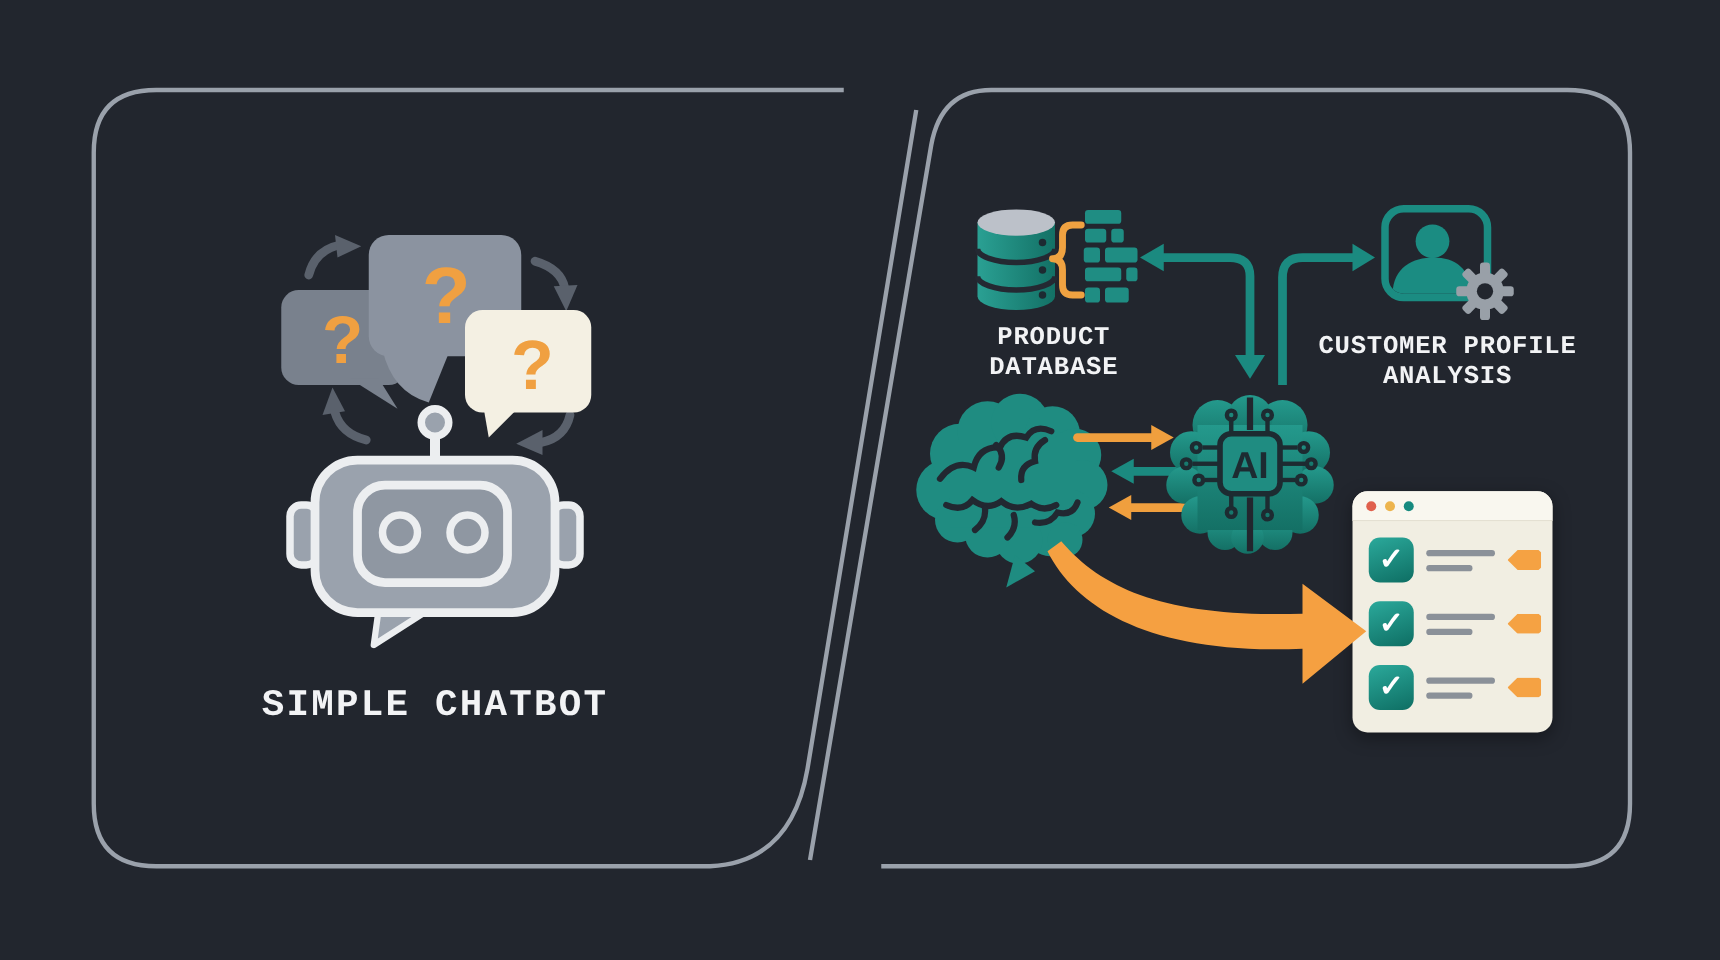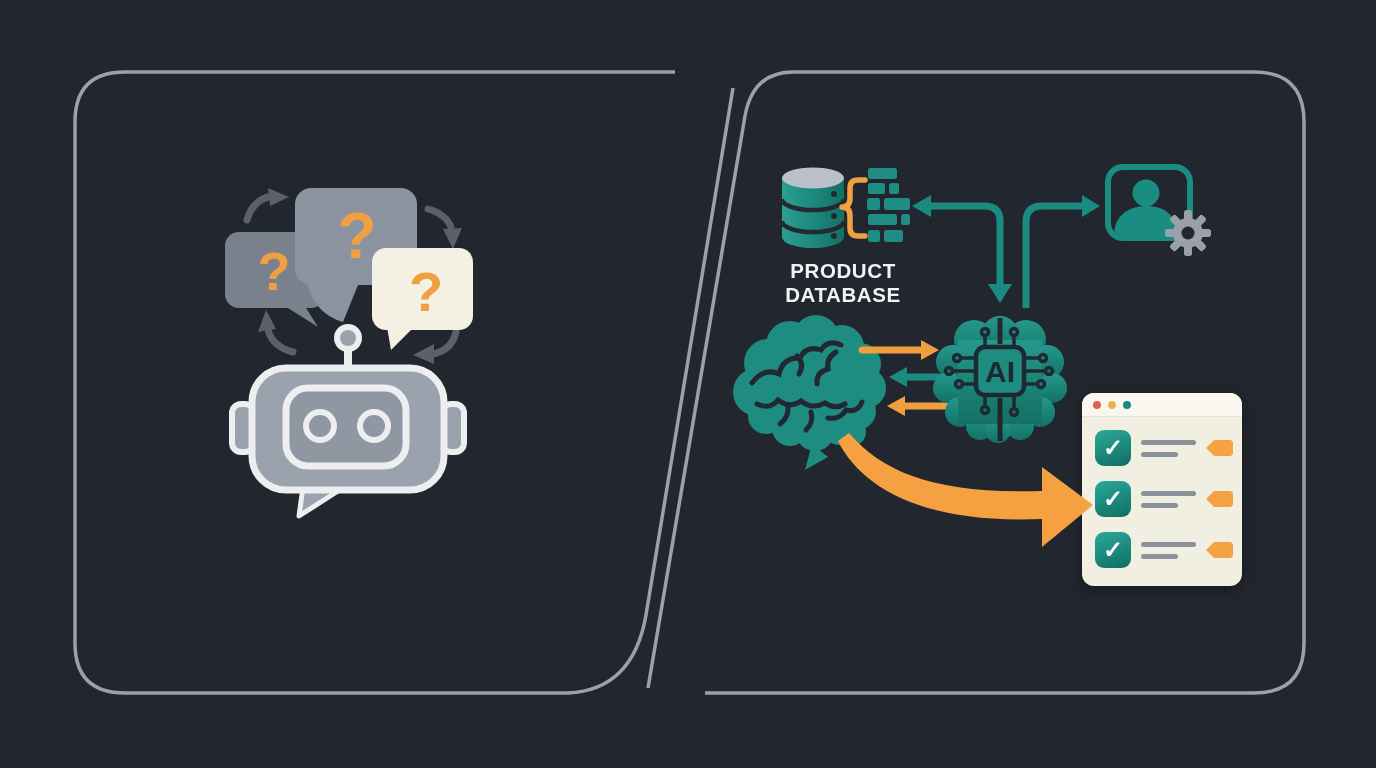--- a/index.html
+++ b/index.html
@@ -5,21 +5,21 @@
   html,body{margin:0;padding:0;background:#1b1f26;}
   .stage{
     position:relative;width:1376px;height:768px;overflow:hidden;
     background:#22262e;
     font-family:"Liberation Sans", sans-serif;
   }
   .art{position:absolute;inset:0;z-index:1;}
   .art-top{position:absolute;inset:0;z-index:3;pointer-events:none;}
   .label{
     position:absolute;z-index:4;color:#f2f3f5;text-align:center;
-    font-weight:600;letter-spacing:.6px;
+    font-weight:600;letter-spacing:.6px;font-family:Liberation Mono, monospace;
   }
   .label-small{font-size:20.5px;line-height:24px;}
   .label-title{font-size:30px;letter-spacing:1.8px;line-height:34px;}
   
   .rec-card{
     position:absolute;left:1082px;top:393px;width:160px;height:193px;z-index:2;
     background:#f1eee2;border-radius:12px;box-shadow:0 4px 14px rgba(0,0,0,.35);
   }
   .rec-header{
     height:24px;background:#f9f7ef;border-radius:12px 12px 0 0;
@@ -297,14 +297,16 @@
         </div>
         <div class="tag"></div>
       </div>
     </div>
   </div>
 
   <svg class="art-top" viewBox="0 0 1376 768">
     <path d="M849,433 C884,474 938,494 1042,491 L1042,467 L1093,505 L1042,547 L1042,519 C925,524 862,489 838,441 Z" fill="#f5a041"></path>
   </svg>
 
+  <div class="label label-title" style="left:168px;top:548px;width:360px;">SIMPLE CHATBOT</div>
   <div class="label label-small" style="left:758px;top:259px;width:170px;">PRODUCT DATABASE</div>
+  <div class="label label-small" style="left:1043px;top:266px;width:230px;">CUSTOMER PROFILE ANALYSIS</div>
 </div>
 
 </body></html>

